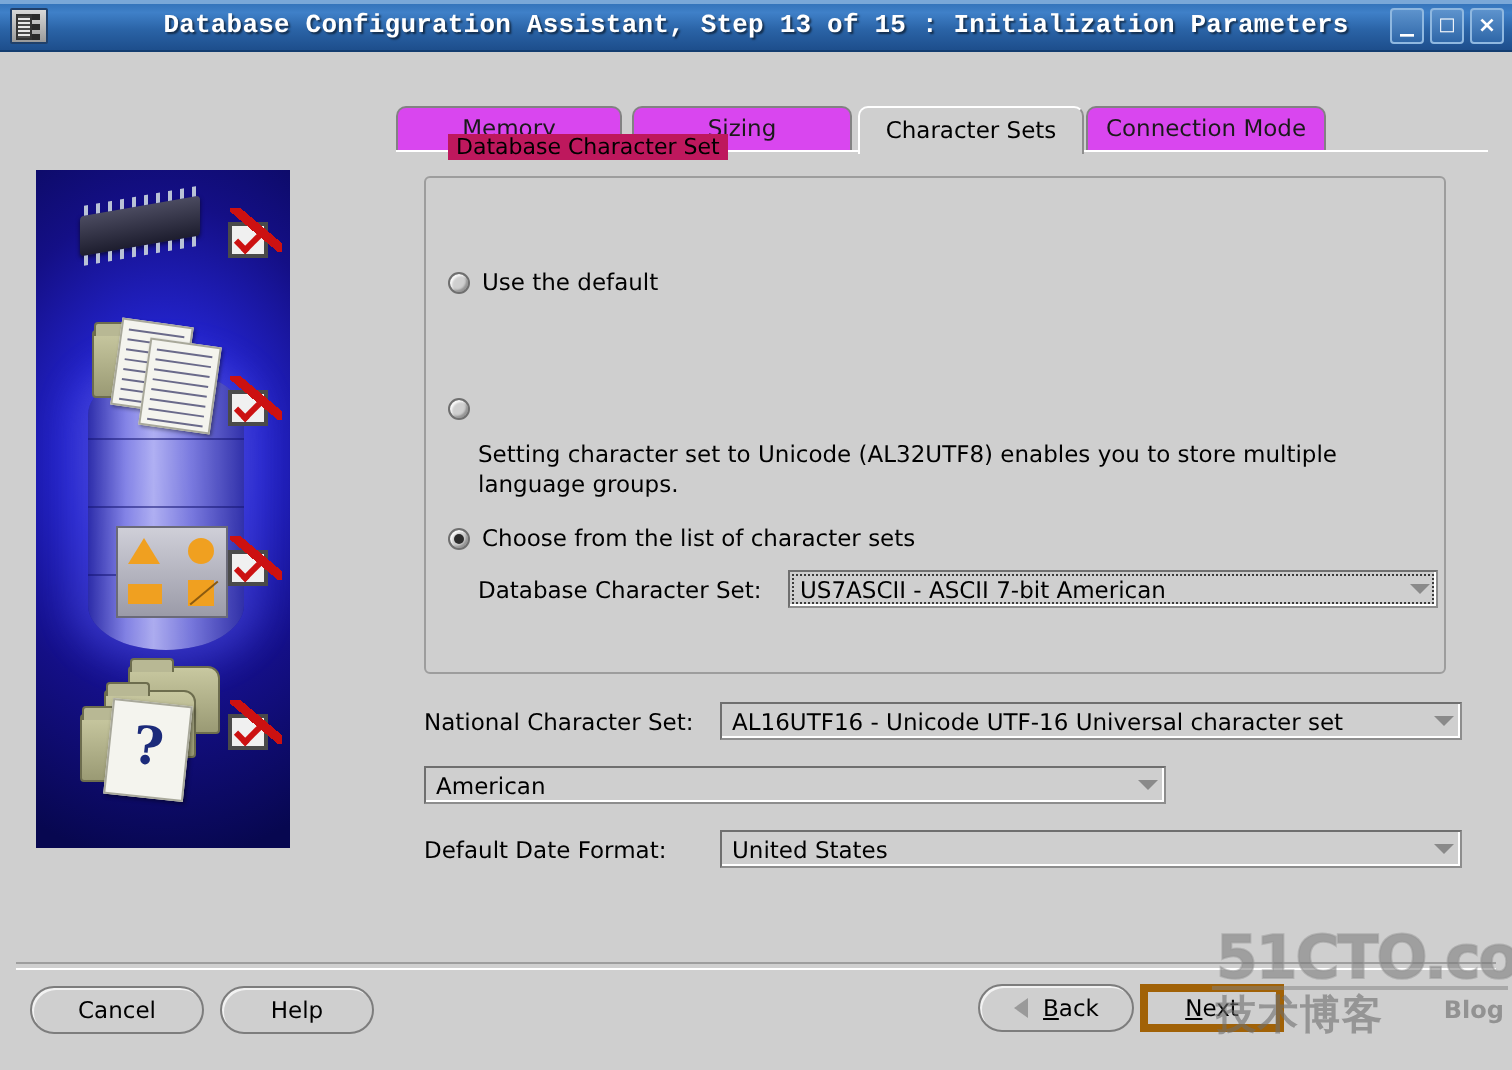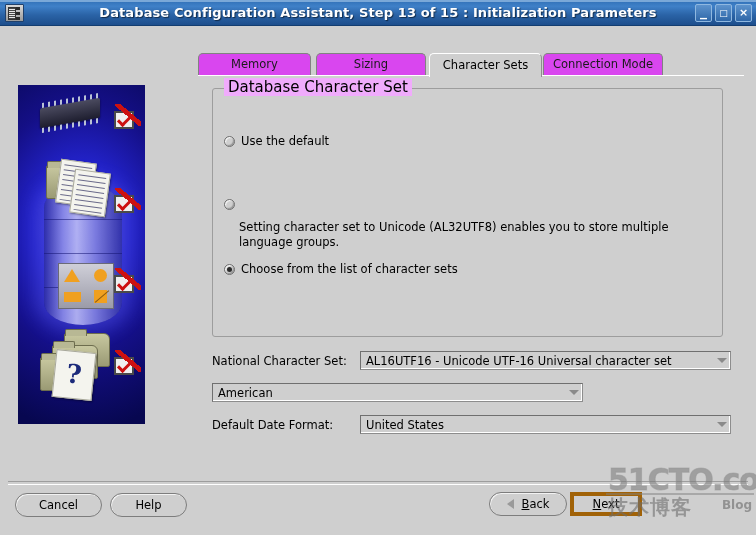--- a/index.html
+++ b/index.html
@@ -35,20 +35,21 @@
   }
   .win-icon .dots{position:absolute;right:2px;top:2px;width:5px;height:13px;}
   .win-icon .dots i{display:block;width:4px;height:3px;background:#2b2b2b;margin-bottom:2px;}
   .title-text{
     position:absolute;left:0;top:0;width:756px;height:26px;
     line-height:26px;text-align:center;
     color:#ffffff;font-weight:bold;font-size:13px;
     text-shadow:1px 1px 0 #12ircle;
     text-shadow:1px 1px 1px rgba(0,0,0,.55);
     letter-spacing:.1px;
+    font-family:Liberation Mono, monospace;
   }
   .winbtns{position:absolute;right:4px;top:4px;height:18px;display:flex;gap:3px;}
   .winbtn{
     width:17px;height:18px;
     background:linear-gradient(to bottom,#5d93cd,#2f67a8);
     border:1px solid #8fb8e0;border-radius:2px;
     box-sizing:border-box;position:relative;cursor:pointer;
   }
   .winbtn span{
     position:absolute;left:0;top:0;width:100%;height:100%;
@@ -172,22 +173,22 @@
     background:#cfcfcf;border-top:1px solid #ffffff;
     box-sizing:border-box;
   }
 
   .group{
     position:absolute;left:212px;top:88px;width:511px;height:249px;
     border:1px solid #9d9d9d;border-top-color:#9d9d9d;border-radius:3px;
     box-sizing:border-box;
   }
   .group-title{
-    position:absolute;left:224px;top:78px;background:#f0abfc;
-    padding:0 4px;font-size:15px;color:#000;
+    position:absolute;left:224px;top:67px;background:#be185d;
+    padding:0 4px;font-size:11px;color:#000;
   }
 
   .radio-row{position:absolute;display:flex;align-items:center;gap:6px;cursor:pointer;}
   .radio{
     width:11px;height:11px;border-radius:50%;
     background:#cfcfcf;
     border:1px solid #6f6f6f;
     box-shadow:inset 1px 1px 1px rgba(255,255,255,.85), inset -1px -1px 1px rgba(110,110,110,.6);
     box-sizing:border-box;position:relative;flex:0 0 auto;
   }
@@ -370,20 +371,29 @@
   <div class="radio-row" style="left:224px;top:199px;">
     <span class="radio"></span>
   </div>
   <div class="desc" style="left:239px;top:220px;width:460px;">Setting character set to Unicode (AL32UTF8) enables you to store multiple language groups.</div>
 
   <div class="radio-row" style="left:224px;top:262px;">
     <span class="radio on"></span>
     <span>Choose from the list of character sets</span>
   </div>
 
+  <div class="fieldrow" style="left:239px;top:285px;">
+    <span class="fieldlabel" style="width:155px;">Database Character Set:</span>
+    <span class="combo focused" style="width:325px;">
+      <span class="val">US7ASCII - ASCII 7-bit American</span>
+      <span class="arrow">
+          <b></b>
+        </span>
+    </span>
+  </div>
 
   <div class="fieldrow" style="left:212px;top:351px;">
     <span class="fieldlabel" style="width:148px;">National Character Set:</span>
     <span class="combo" style="width:371px;">
       <span class="val">AL16UTF16 - Unicode UTF-16 Universal character set</span>
       <span class="arrow">
           <b></b>
         </span>
     </span>
   </div>

